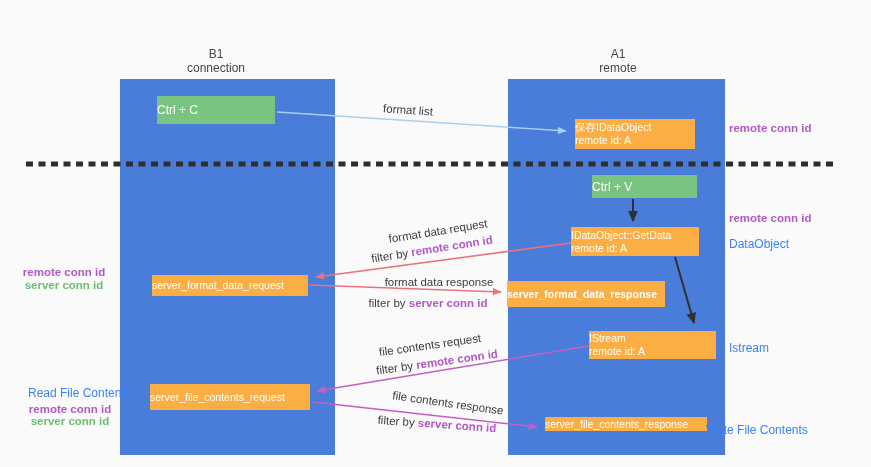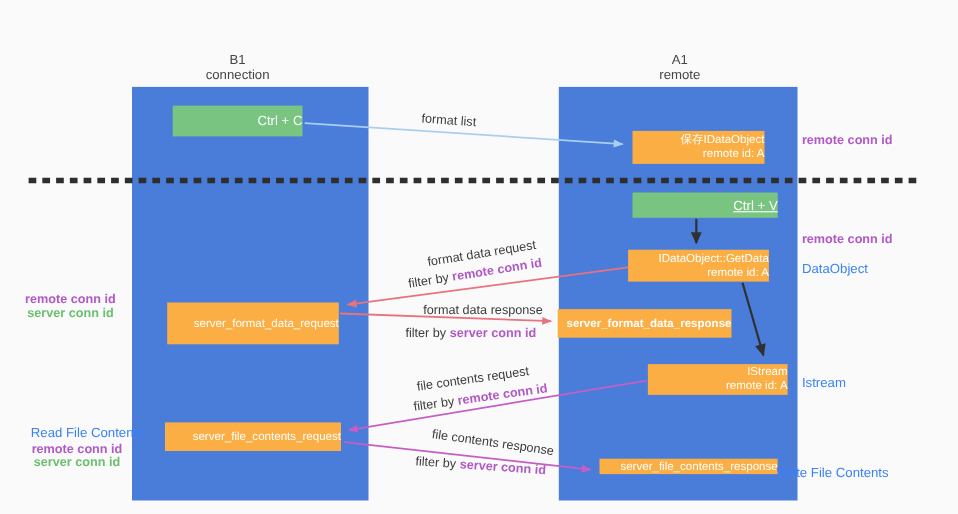--- a/index.html
+++ b/index.html
@@ -2,21 +2,21 @@
 <html><head>
 <meta charset="utf-8">
 <style>
   html,body{margin:0;padding:0;background:#FAFAFB;}
   .canvas{position:relative;width:871px;height:467px;background:#FAFAFB;overflow:hidden;
           font-family:"Liberation Sans", sans-serif;color:#3D3D3D;}
   .abs{position:absolute;}
   .title{left:330px;top:5px;width:200px;text-align:center;font-size:15px;line-height:17px;color:#3A3A3A;}
   .colhead{top:47px;width:120px;text-align:center;font-size:12px;line-height:14px;color:#464646;}
   .lifeline{top:79px;height:376px;background:#4A7CD9;}
-  .box{display:flex;flex-direction:column;align-items:flex-end;justify-content:center;
+  .box{display:flex;flex-direction:column;align-items:flex-start;justify-content:center;
        color:#FFFFFF;text-align:center;z-index:4;}
   .green{background:#7AC482;font-size:12px;}
   .orange{background:#FBAE44;font-size:10.5px;line-height:13px;}
   .alabel{white-space:nowrap;font-size:11.5px;color:#3D3D3D;z-index:6;}
   .ctr{transform:translate(-50%,-50%);}
   .r4{transform:translate(-50%,-50%) rotate(4deg);}
   .rm8{transform:translate(-50%,-50%) rotate(-8deg);}
   .rm9{transform:translate(-50%,-50%) rotate(-9deg);}
   .r8{transform:translate(-50%,-50%) rotate(8deg);}
   .purple{color:#B159C5;font-weight:bold;}
@@ -70,30 +70,30 @@
 
   <div class="abs box green" style="left:157px;top:96px;width:118px;height:28px;">
     <span>Ctrl + C</span>
   </div>
 
   <div class="abs box orange" style="left:575px;top:119px;width:120px;height:30px;">
     <div>保存IDataObject</div>
     <div>remote id: A</div>
   </div>
 
-  <div class="abs box green" style="left:575px;top:175px;width:132px;height:23px;text-decoration:underline;">
+  <div class="abs box green" style="left:592px;top:175px;width:105px;height:23px;">
     <span>Ctrl + V</span>
   </div>
 
   <div class="abs box orange" style="left:571px;top:227px;width:128px;height:29px;">
     <div>IDataObject::GetData</div>
     <div>remote id: A</div>
   </div>
 
-  <div class="abs box orange" style="left:152px;top:275px;width:156px;height:38px;">
+  <div class="abs box orange" style="left:152px;top:275px;width:156px;height:21px;">
     <span>server_format_data_request</span>
   </div>
 
   <div class="abs box orange" style="left:507px;top:281px;width:158px;height:26px;font-weight:bold;">
     <span>server_format_data_response</span>
   </div>
 
   <div class="abs box orange" style="left:589px;top:331px;width:127px;height:28px;">
     <div>IStream</div>
     <div>remote id: A</div>

